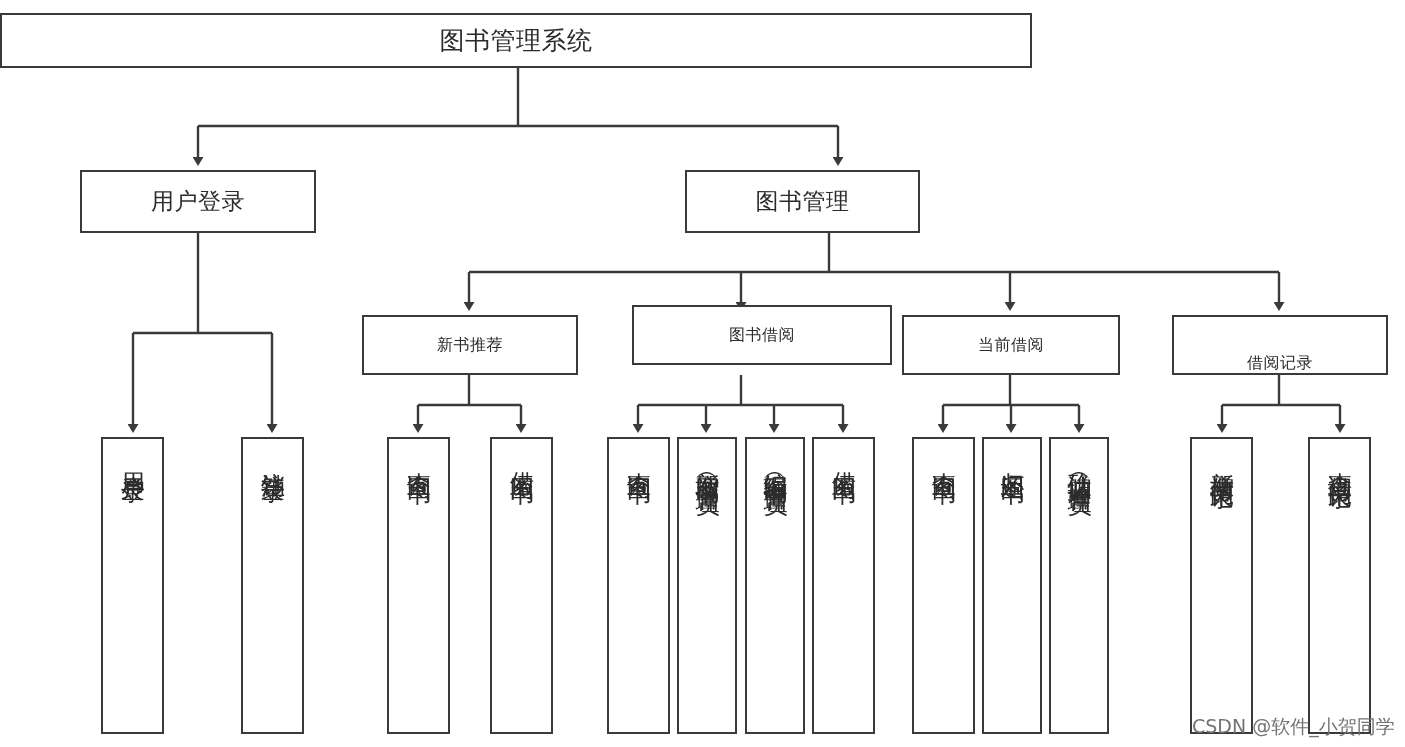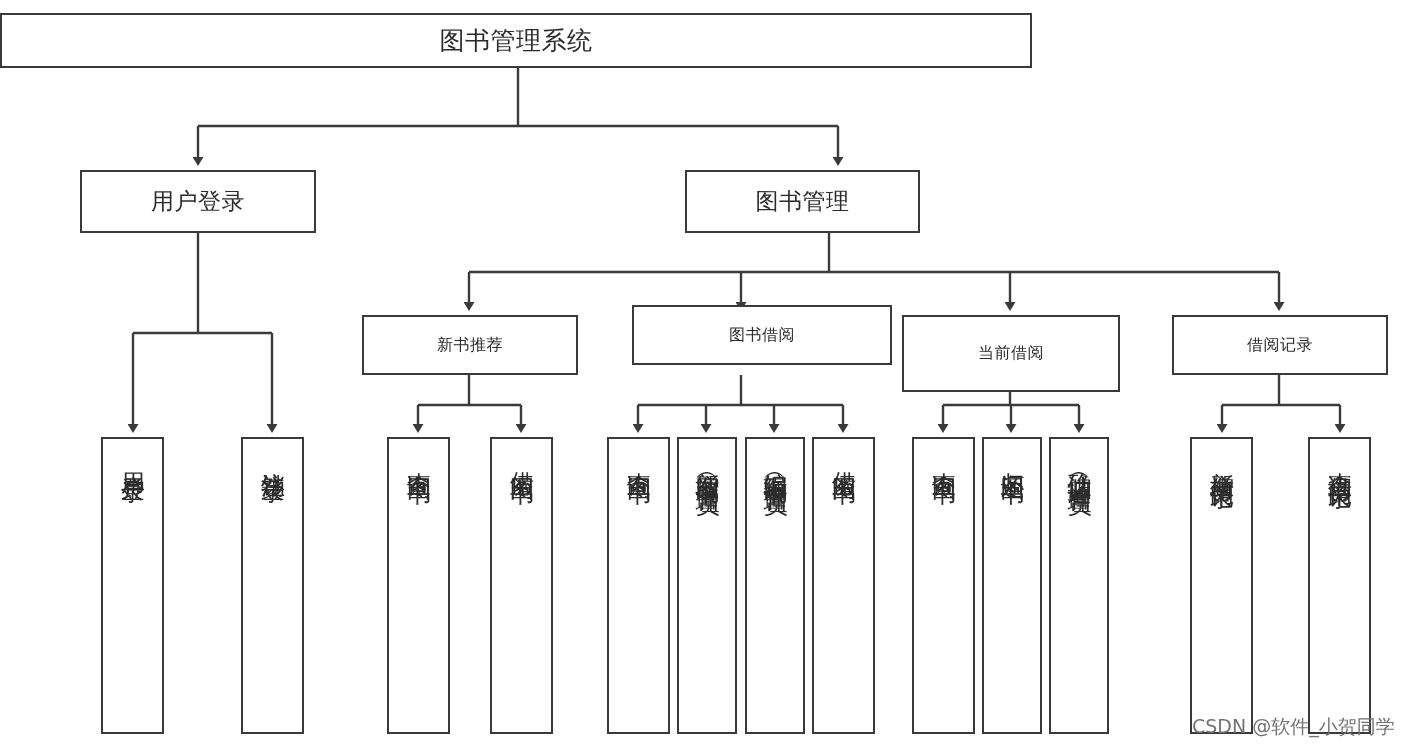--- a/index.html
+++ b/index.html
@@ -122,25 +122,25 @@
   </div>
 
   <div class="node lvl3" style="left:362px;top:315px;width:216px;height:60px;">
     <span class="node-label">新书推荐</span>
   </div>
 
   <div class="node lvl3" style="left:632px;top:305px;width:260px;height:60px;">
     <span class="node-label">图书借阅</span>
   </div>
 
-  <div class="node lvl3" style="left:902px;top:315px;width:218px;height:77px;font-family:Liberation Serif, serif;">
+  <div class="node lvl3" style="left:902px;top:315px;width:218px;height:60px;font-family:Liberation Serif, serif;">
     <span class="node-label">当前借阅</span>
   </div>
 
-  <div class="node lvl3" style="left:1172px;top:315px;width:216px;height:60px;">
+  <div class="node lvl3" style="left:1172px;top:315px;width:216px;height:60px;align-items:flex-end;">
     <span class="node-label">借阅记录</span>
   </div>
 
   <div class="node leaf" style="left:101px;top:437px;width:63px;height:297px;">
     <span class="node-label">用户登录</span>
   </div>
   <div class="node leaf" style="left:241px;top:437px;width:63px;height:297px;">
     <span class="node-label">注销登录</span>
   </div>
 

